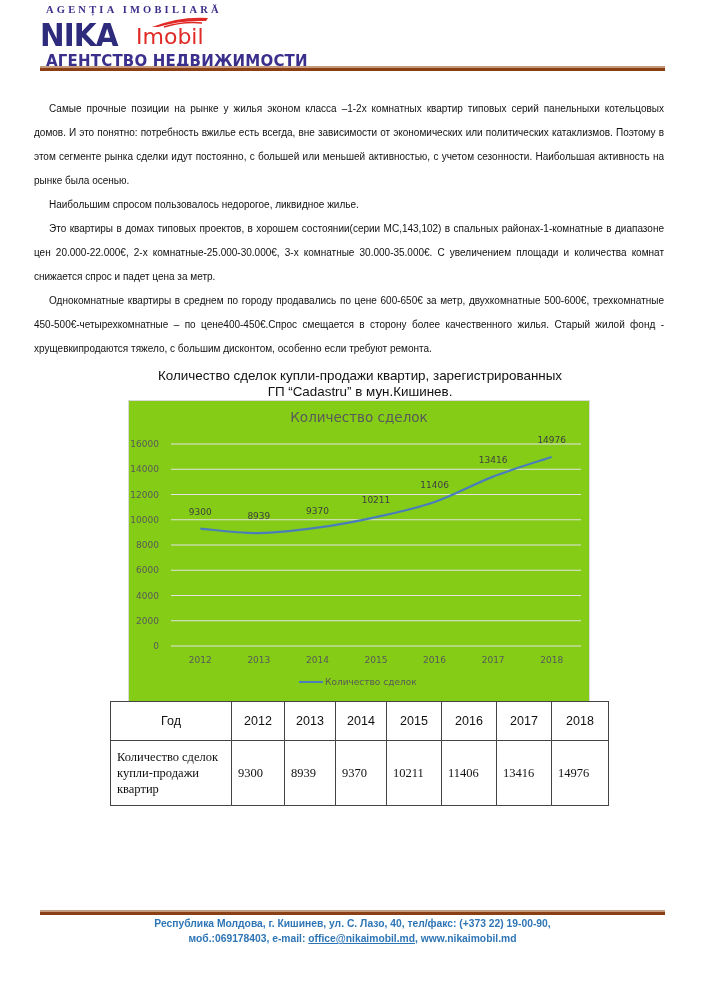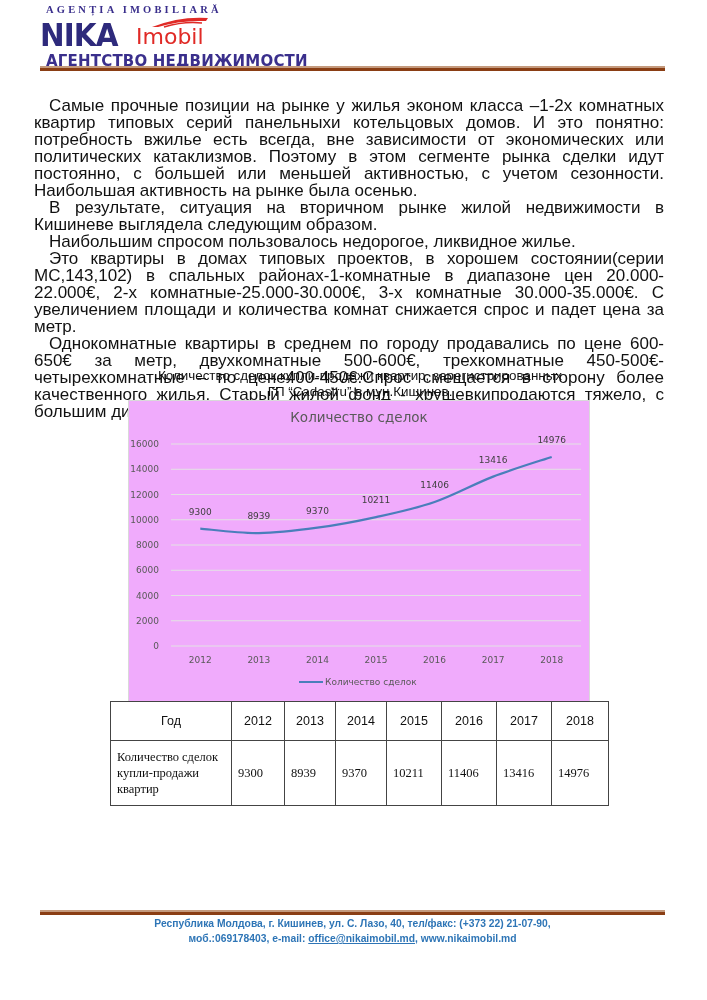--- a/index.html
+++ b/index.html
@@ -10,28 +10,28 @@
   .logo-top { position: absolute; left: 8px; top: 2px; font-size: 10.5px; font-weight: bold; letter-spacing: 3.2px; color: #3a2f8c; white-space: nowrap; font-family: Liberation Serif, serif; }
   .logo-nika { position: absolute; left: 2px; top: 14px; font-size: 32px; font-weight: bold; color: #2e2a7c; letter-spacing: -1px; font-family: "DejaVu Sans", sans-serif; transform: scaleX(0.92); transform-origin: left; }
   .logo-imobil { position: absolute; left: 98px; top: 22px; font-size: 22px; color: #e02a26; font-family: "DejaVu Sans", sans-serif; }
   .logo-swoosh { position: absolute; left: 112px; top: 14px; width: 60px; height: 12px; }
   .logo-bottom { position: absolute; left: 8px; top: 50px; font-size: 15px; font-weight: bold; color: #3a2f8c; white-space: nowrap; letter-spacing: 0.2px; font-family: "DejaVu Sans", sans-serif; }
   .rule { position: absolute; height: 5px; background: linear-gradient(#c49a7d 0 35%, #8a3e14 35% 100%); }
   .rule-top { left: 40px; top: 66px; width: 625px; }
   .rule-bottom { left: 40px; top: 910px; width: 625px; }
 
   
-  .text { position: absolute; left: 34px; top: 97px; width: 630px; font-size: 17px; line-height: 17px; text-align: justify; }
+  .text { position: absolute; left: 34px; top: 97px; width: 630px; font-size: 10px; line-height: 24px; text-align: justify; }
   .text p { margin: 0; text-indent: 15px; }
 
   
   .caption { position: absolute; left: 120px; top: 368px; width: 480px; text-align: center; font-size: 13.4px; line-height: 15.5px; }
 
   
-  .chart { position: absolute; left: 128px; top: 400px; width: 460px; height: 300px; border: 1px solid #d9d9d9; background: #f0abfc; }
+  .chart { position: absolute; left: 128px; top: 400px; width: 460px; height: 300px; border: 1px solid #d9d9d9; background: #84cc16; }
   .chart svg { position: absolute; left: 0; top: 0; }
   .chart-title { position: absolute; left: 0; top: 8px; width: 100%; text-align: center; font-size: 13.5px; color: #595959; font-family: "DejaVu Sans", sans-serif; }
   .legend { position: absolute; left: 170px; top: 276px; display: flex; align-items: center; font-size: 9px; color: #595959; font-family: "DejaVu Sans", sans-serif; }
   .legend-swatch { width: 24px; height: 2px; background: #4a7ebb; margin-right: 2px; }
 
   
   .data-table { position: absolute; left: 110px; top: 701px; border-collapse: collapse; font-size: 12.5px; }
   .data-table td { border: 1px solid #444; padding: 0 6px; vertical-align: middle; }
   .data-table tr.head td { height: 38px; text-align: center; }
   .data-table tr.body td { height: 64px; text-align: left; font-family: Liberation Serif, serif; }
@@ -54,21 +54,20 @@
     <path d="M2 11 Q30 0 58 2 L56 5 Q30 4 8 11 Z" fill="#e02a26"></path>
     <path d="M14 11 Q34 5 52 7" stroke="#e02a26" stroke-width="1.5" fill="none"></path>
   </svg>
   <div class="logo-imobil">Imobil</div>
   <div class="logo-bottom">АГЕНТСТВО НЕДВИЖИМОСТИ</div>
 </div>
 <div class="rule rule-top"></div>
 
 <div class="text">
   <p>Самые прочные позиции на рынке у жилья эконом класса –1-2х комнатных квартир типовых серий панельныхи котельцовых домов. И это понятно: потребность вжилье есть всегда, вне зависимости от экономических или политических катаклизмов. Поэтому в этом сегменте рынка сделки идут постоянно, с большей или меньшей активностью, с учетом сезонности. Наибольшая активность на рынке была осенью.</p>
-  <p>В результате, ситуация на вторичном рынке жилой недвижимости в Кишиневе выглядела следующим образом.</p>
   <p>Наибольшим спросом пользовалось недорогое, ликвидное жилье.</p>
   <p> Это квартиры в домах типовых проектов, в хорошем состоянии(серии МС,143,102) в спальных районах-1-комнатные в диапазоне цен 20.000-22.000€, 2-х комнатные-25.000-30.000€, 3-х комнатные 30.000-35.000€. С увеличением площади и количества комнат снижается спрос и падет цена за метр.</p>
   <p>Однокомнатные квартиры в среднем по городу продавались по цене 600-650€ за метр, двухкомнатные 500-600€, трехкомнатные 450-500€-четырехкомнатные – по цене400-450€.Спрос смещается в сторону более качественного жилья. Старый жилой фонд - хрущевкипродаются тяжело, с большим дисконтом, особенно если требуют ремонта.</p>
 </div>
 
 <div class="caption">
   <div>Количество сделок купли-продажи квартир, зарегистрированных</div>
   <div>ГП “Cadastru” в мун.Кишинев.</div>
 </div>
 
@@ -135,15 +134,15 @@
     <td>10211</td>
     <td>11406</td>
     <td>13416</td>
     <td>14976</td>
   </tr>
 </tbody>
   </table>
 
 <div class="rule rule-bottom"></div>
 <div class="footer">
-  <div>Республика Молдова, г. Кишинев, ул. С. Лазо, 40, тел/факс: (+373 22) 21-07-90,</div>
+  <div>Республика Молдова, г. Кишинев, ул. С. Лазо, 40, тел/факс: (+373 22) 19-00-90,</div>
   <div><span>моб.:069178403, e-mail: </span><a>office@nikaimobil.md</a><span>, </span><span>www.nikaimobil.md</span></div>
 </div>
 
 </body></html>

